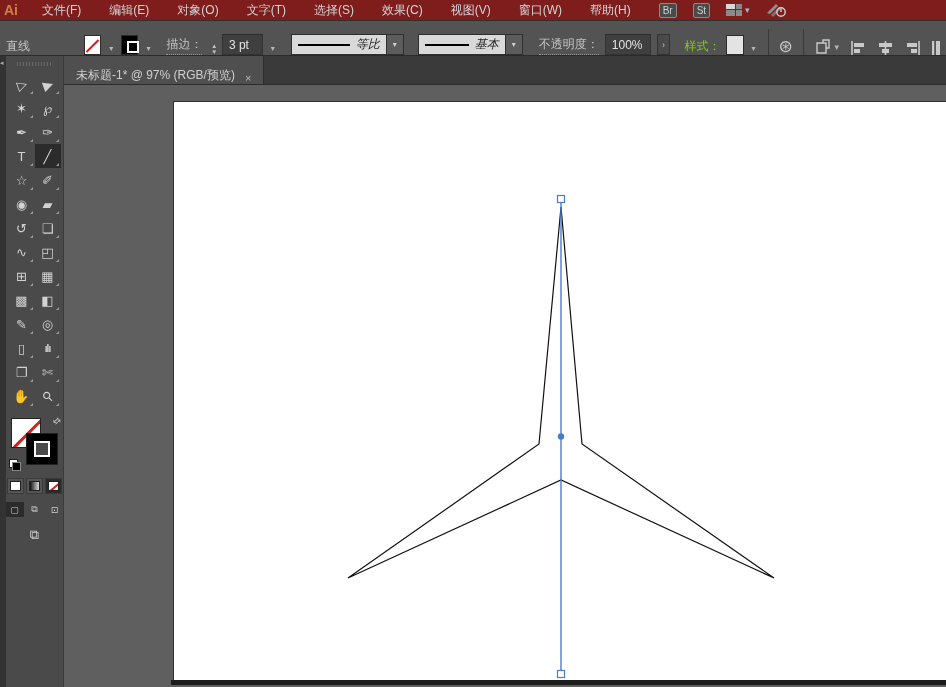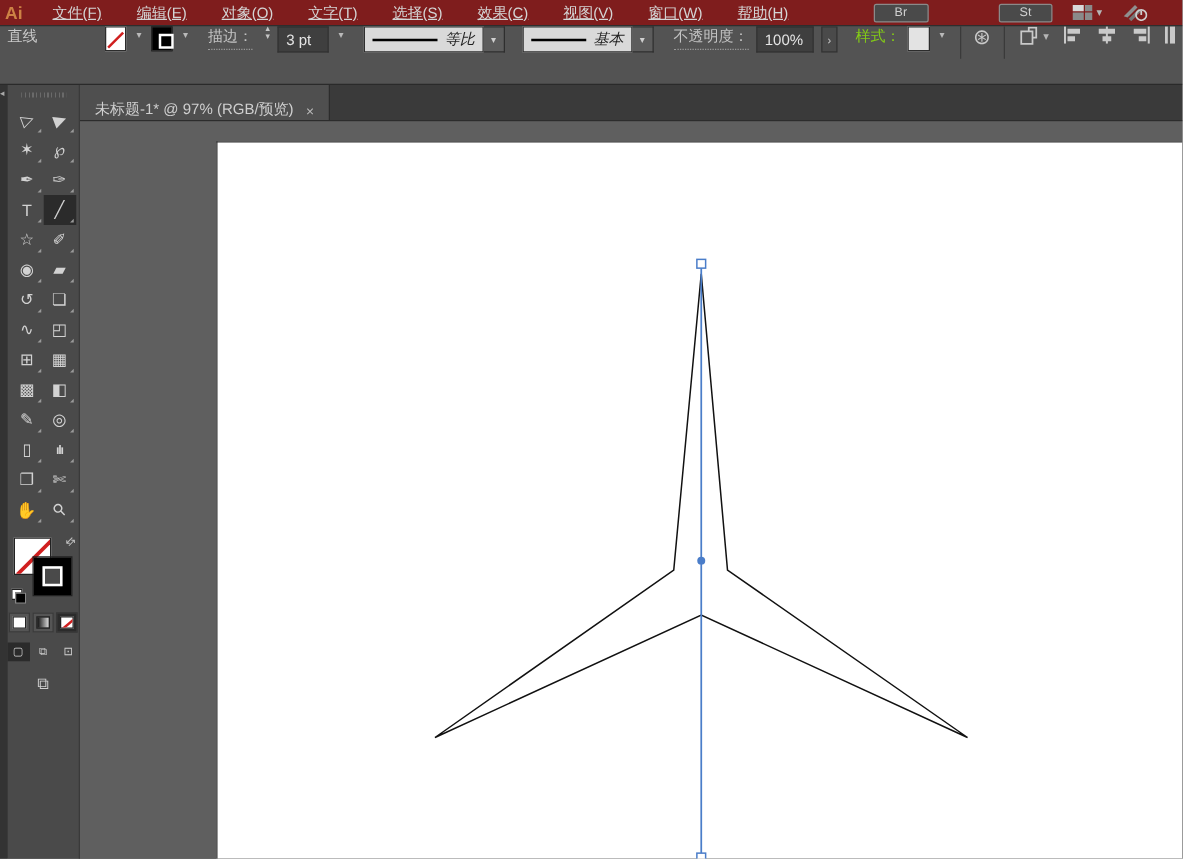--- a/index.html
+++ b/index.html
@@ -3,28 +3,28 @@
 <meta charset="utf-8">
 <style>
   * { margin:0; padding:0; box-sizing:border-box; }
   html,body { width:946px; height:687px; overflow:hidden; }
   body { font-family:"Liberation Sans","DejaVu Sans",sans-serif; background:#3d3d3d; font-size:12px; color:#cfcfcf; }
   .app { width:946px; height:687px; display:flex; flex-direction:column; }
 
   
   .menubar { height:20px; background:#7f1d1d; display:flex; align-items:center; flex:0 0 auto; }
   .ai-logo { color:#cd8245; font-weight:bold; font-size:14px; padding:0 10px 0 4px; letter-spacing:0; }
-  .menu-item { padding:0 14px; color:#d4d4d4; cursor:default; white-space:nowrap;text-decoration:underline; }
+  .menu-item { padding:0 14px; color:#d4d4d4; cursor:default; white-space:nowrap; }
   .menu-extras { display:flex; align-items:center; margin-left:14px; gap:16px; }
-  .sq-btn { border:1px solid #8a8a8a; color:#cfcfcf; font-size:10px; padding:0 16px; line-height:13px; background:#4a4a4a; border-radius:2px;margin-left:40px; }
+  .sq-btn { border:1px solid #8a8a8a; color:#cfcfcf; font-size:10px; padding:0 3px; line-height:13px; background:#4a4a4a; border-radius:2px; }
   .ws-icon svg, .cslive-icon svg { display:block; }
   .chev { color:#b5b5b5; font-size:9px; margin-left:3px; }
 
   
-  .controlbar { height:48px; background:#535353; border-top:1px solid #2e2e2e; border-bottom:1px solid #2a2a2a; display:flex; align-items:flex-start; padding:0 6px; gap:6px; flex:0 0 auto; overflow:hidden; }
+  .controlbar { height:36px; background:#535353; border-top:1px solid #2e2e2e; border-bottom:1px solid #2a2a2a; display:flex; align-items:flex-end; padding:0 6px; gap:6px; flex:0 0 auto; overflow:hidden; }
   .cb-label { color:#84cc16; white-space:nowrap; }
   .cb-link { color:#c3c3c3; white-space:nowrap; border-bottom:1px dotted #9a9a9a; padding-bottom:1px; }
   .tool-label { width:86px; color:#c9c9c9; }
   .swatch { width:20px; height:20px; border:1px solid #2c2c2c; background:#fff; position:relative; }
   .swatch.none:before { content:""; position:absolute; left:-1px; right:-1px; top:50%; height:2px; background:#d01f1f; transform:rotate(-45deg); }
   .swatch.stroke { background:#000; }
   .swatch.stroke:before { content:""; position:absolute; left:5px; top:5px; width:8px; height:8px; border:2px solid #fff; background:#000; }
   .swatch.style { background:#e3e3e3; }
   .dd-chev { color:#b9b9b9; font-size:8px; padding:2px 2px; }
   .stepper { display:flex; flex-direction:column; font-size:7px; line-height:6px; color:#c5c5c5; margin-left:4px; }

